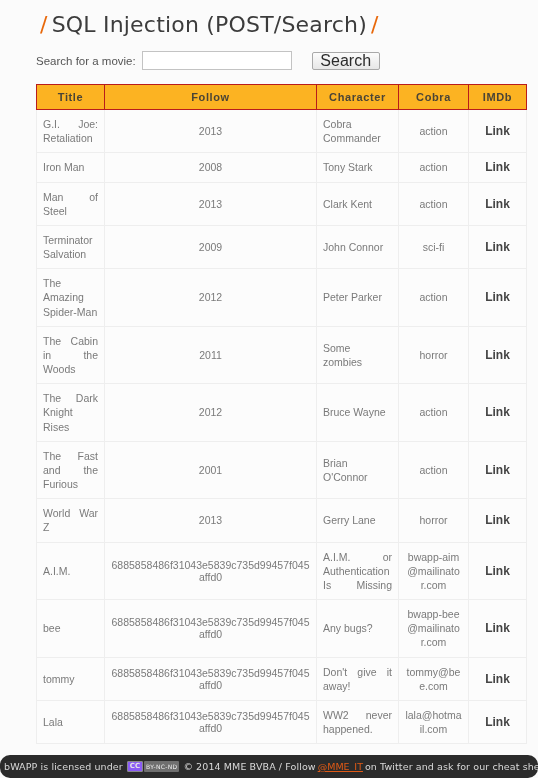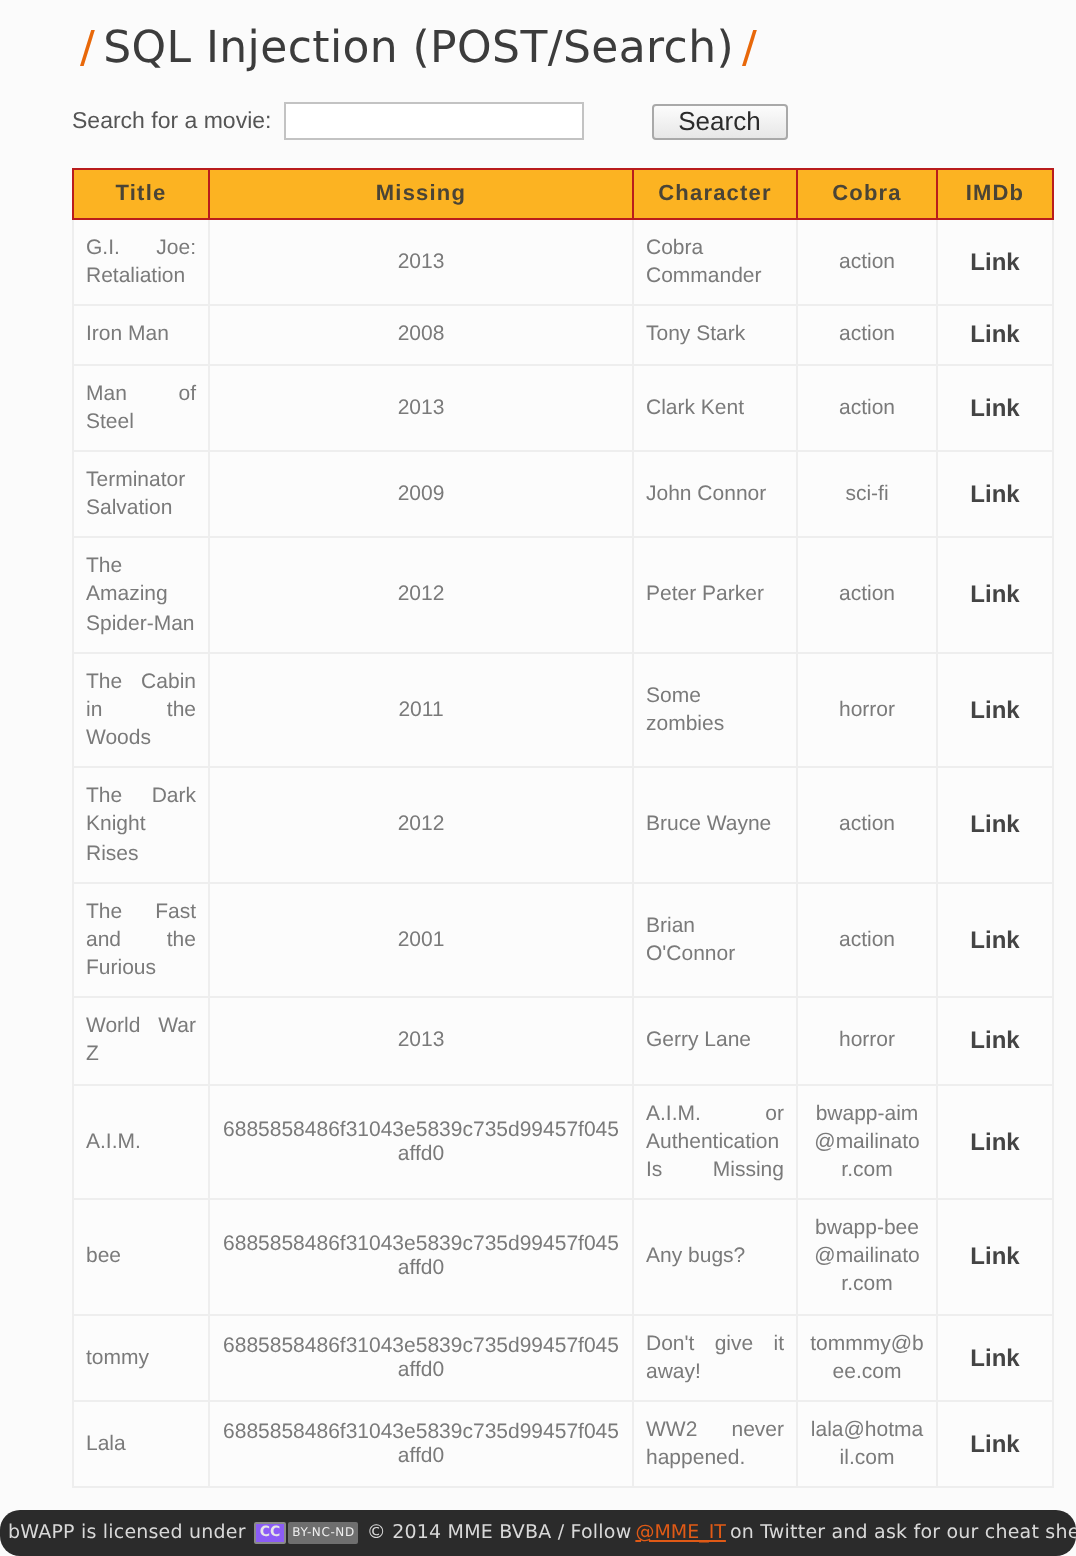--- a/index.html
+++ b/index.html
@@ -47,24 +47,24 @@
     width: 150px;
     height: 19px;
     border: 1px solid #c3c3c3;
     background: #fff;
     font-size: 11px;
     padding: 1px 3px;
     color: #333;
     outline: none;
   }
   .search-button {
-    margin-left: 28px;
+    margin-left: 14px;
     width: 68px;
     height: 18px;
-    font-size: 13px;
+    font-size: 16px;
     color: #2b2b2b;
     border: 1px solid #a9a9a9;
     border-radius: 2px;
     background: linear-gradient(#fcfcfc, #e7e7e7);
     cursor: pointer;
     line-height: 1;
     padding: 0;
   }
   
   .table-wrap {
@@ -180,21 +180,21 @@
     <span class="search-label">Search for a movie:</span>
     <input class="search-input" type="text" placeholder="" style="">
     <button class="search-button" type="submit">Search</button>
   </form>
 
   <div class="table-wrap">
     <table class="movies">
       <thead>
         <tr>
           <th class="h-title">Title</th>
-          <th class="h-release">Missing</th>
+          <th class="h-release">Follow</th>
           <th class="h-char">Character</th>
           <th class="h-genre">Cobra</th>
           <th class="h-imdb">IMDb</th>
         </tr>
       </thead>
       <tbody id="movies-body">
           <tr>
             <td class="c-title">G.I. Joe: Retaliation</td>
             <td class="c-release">2013</td>
             <td class="c-char">Cobra Commander</td>
@@ -268,21 +268,21 @@
             <td class="c-title plain">bee</td>
             <td class="c-release">6885858486f31043e5839c735d99457f045affd0</td>
             <td class="c-char plain">Any bugs?</td>
             <td class="c-genre email">bwapp-bee@mailinator.com</td>
             <td class="c-imdb"><a class="imdb-link">Link</a></td>
           </tr>
           <tr>
             <td class="c-title plain">tommy</td>
             <td class="c-release">6885858486f31043e5839c735d99457f045affd0</td>
             <td class="c-char">Don't give it away!</td>
-            <td class="c-genre email">tommmy@bee.com</td>
+            <td class="c-genre email">tommy@bee.com</td>
             <td class="c-imdb"><a class="imdb-link">Link</a></td>
           </tr>
           <tr>
             <td class="c-title plain">Lala</td>
             <td class="c-release">6885858486f31043e5839c735d99457f045affd0</td>
             <td class="c-char">WW2 never happened.</td>
             <td class="c-genre email">lala@hotmail.com</td>
             <td class="c-imdb"><a class="imdb-link">Link</a></td>
           </tr>
         </tbody>

